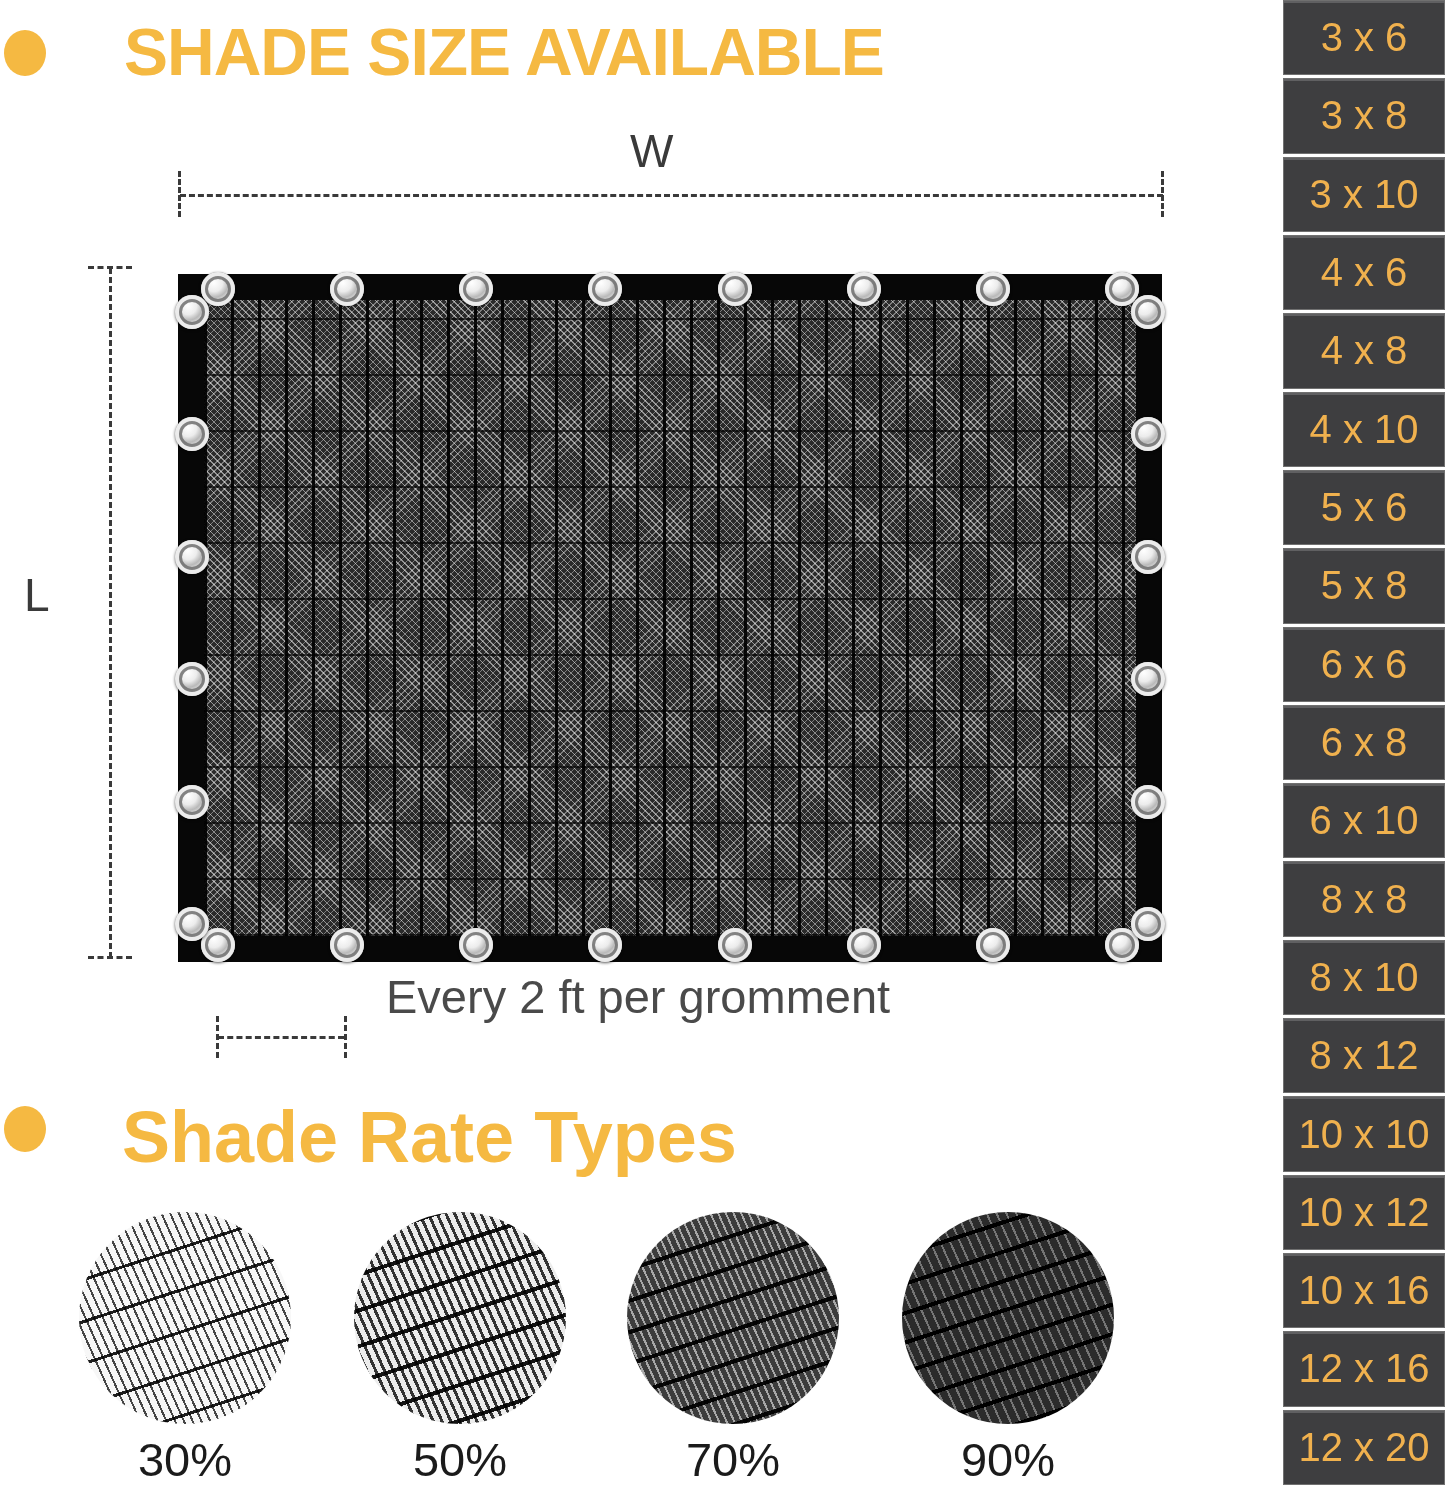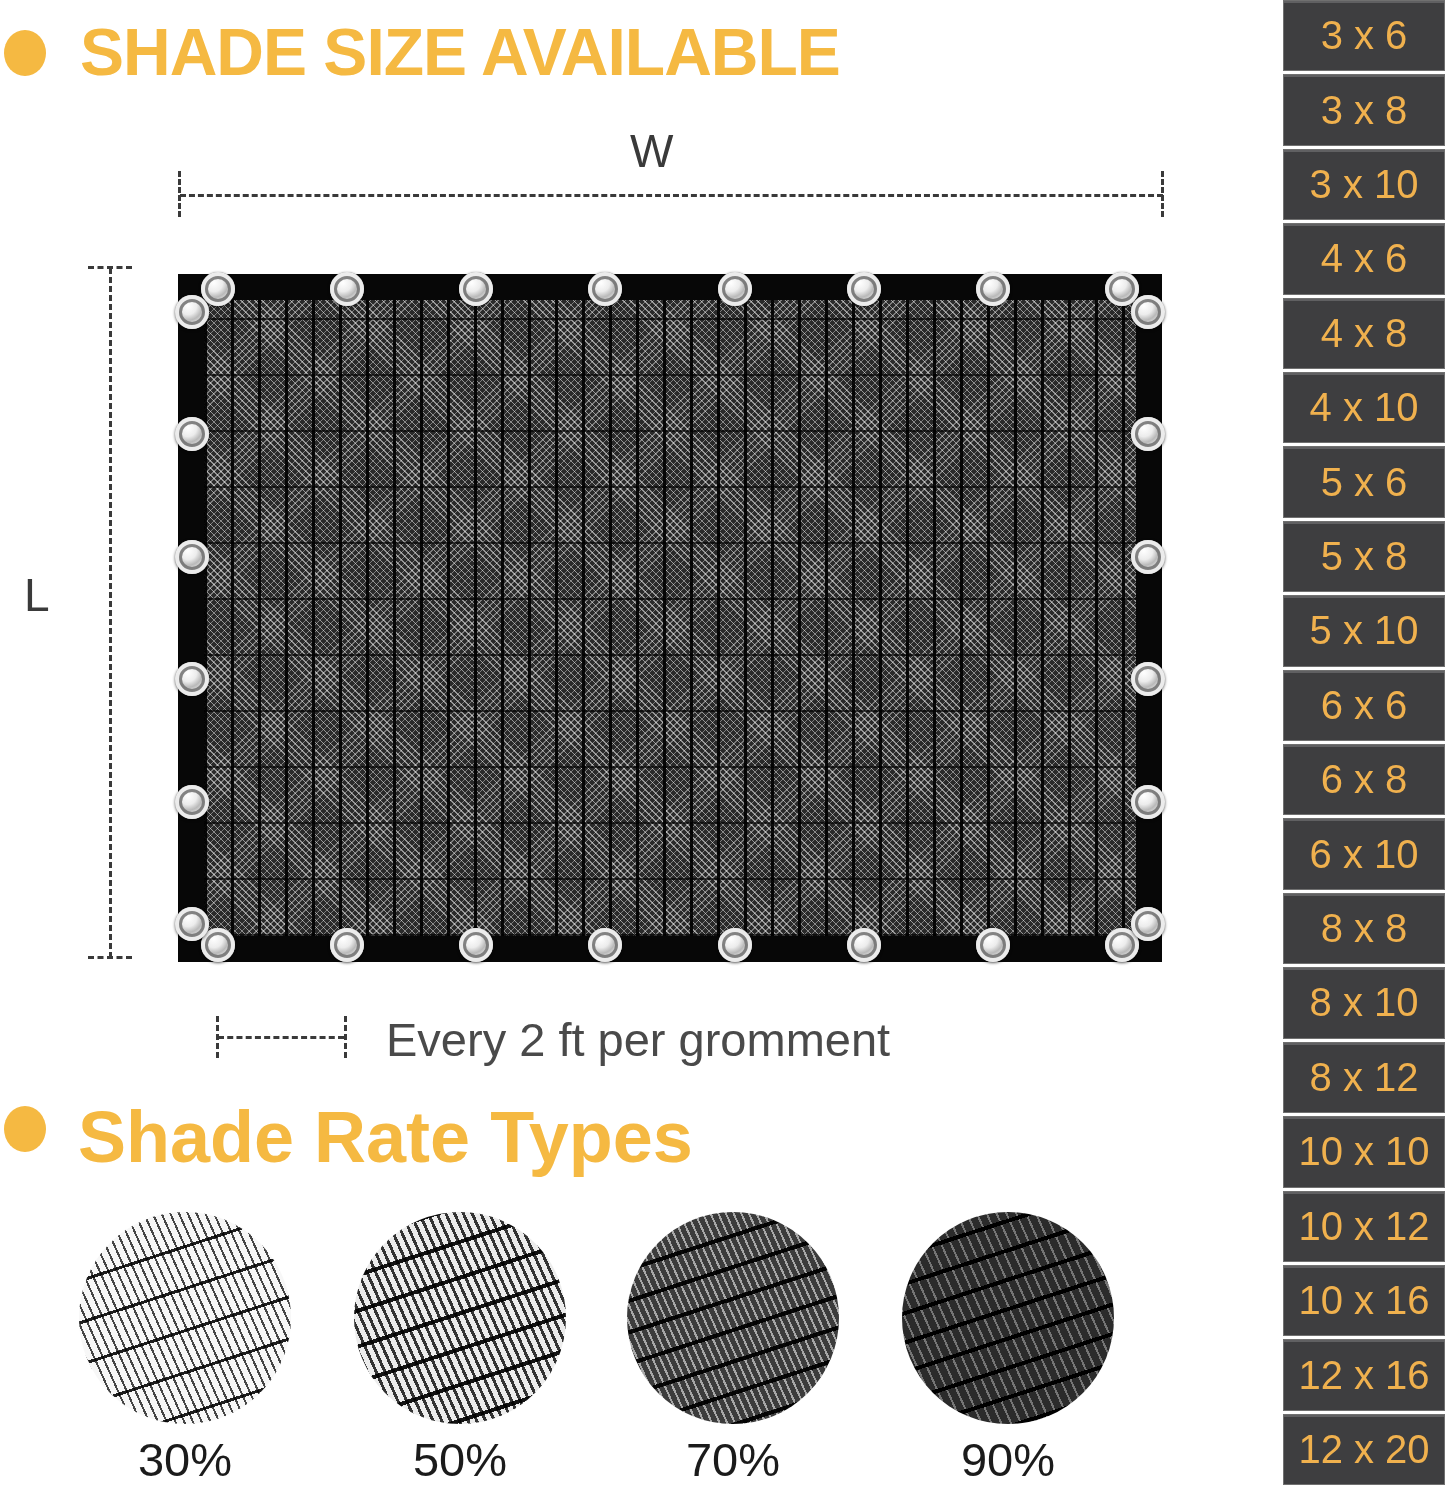--- a/index.html
+++ b/index.html
@@ -12,21 +12,21 @@
   }
 
   
   .bullet{
     position:absolute;width:42px;height:46px;border-radius:50%;
     background:var(--accent,#F5B942);
   }
   #size-bullet{left:4px;top:30px;}
   #rate-bullet{left:4px;top:1106px;}
   .h-title{
-    position:absolute;color:var(--accent,#F5B942);font-weight:700;white-space:nowrap;
+    position:absolute;color:var(--accent,#F5B942);font-weight:700;white-space:nowrap;margin-left:44px;
   }
   #size-title{left:80px;top:14px;font-size:66px;letter-spacing:-1px;}
   #rate-title{left:78px;top:1096px;font-size:72px;letter-spacing:0px;}
 
   
   .dim-line-h{position:absolute;height:0;border-top:3px dashed var(--dim-color,#3A3A3A);}
   .dim-line-v{position:absolute;width:0;border-left:3px dashed var(--dim-color,#3A3A3A);}
   .dim-label{position:absolute;color:var(--dim-color,#3A3A3A);font-size:46px;}
 
   #w-line{left:180px;top:194px;width:983px;}
@@ -36,21 +36,21 @@
 
   #l-line{left:109px;top:268px;height:690px;}
   #l-tick-t{left:88px;top:266px;width:44px;}
   #l-tick-b{left:88px;top:956px;width:44px;}
   #l-label{left:24px;top:568px;}
 
   #g-dim-line{left:218px;top:1036px;width:126px;}
   #g-tick-l{left:216px;top:1016px;height:42px;}
   #g-tick-r{left:344px;top:1016px;height:42px;}
   #grommet-note{
-    position:absolute;left:386px;top:1012px;
+    position:absolute;left:386px;top:969px;
     color:var(--note-color,#4A4A4A);font-size:47px;white-space:nowrap;
   }
 
   
   #shade-net{
     position:absolute;left:178px;top:274px;width:984px;height:688px;
     background:var(--net-border,#070707);
   }
   #shade-net-mesh{
     position:absolute;inset:26px;
@@ -193,21 +193,20 @@
 
   <div id="size-list">
     <div class="size-box">3 x 6</div>
     <div class="size-box">3 x 8</div>
     <div class="size-box">3 x 10</div>
     <div class="size-box">4 x 6</div>
     <div class="size-box">4 x 8</div>
     <div class="size-box">4 x 10</div>
     <div class="size-box">5 x 6</div>
     <div class="size-box">5 x 8</div>
-    <div class="size-box">5 x 10</div>
     <div class="size-box">6 x 6</div>
     <div class="size-box">6 x 8</div>
     <div class="size-box">6 x 10</div>
     <div class="size-box">8 x 8</div>
     <div class="size-box">8 x 10</div>
     <div class="size-box">8 x 12</div>
     <div class="size-box">10 x 10</div>
     <div class="size-box">10 x 12</div>
     <div class="size-box">10 x 16</div>
     <div class="size-box">12 x 16</div>

